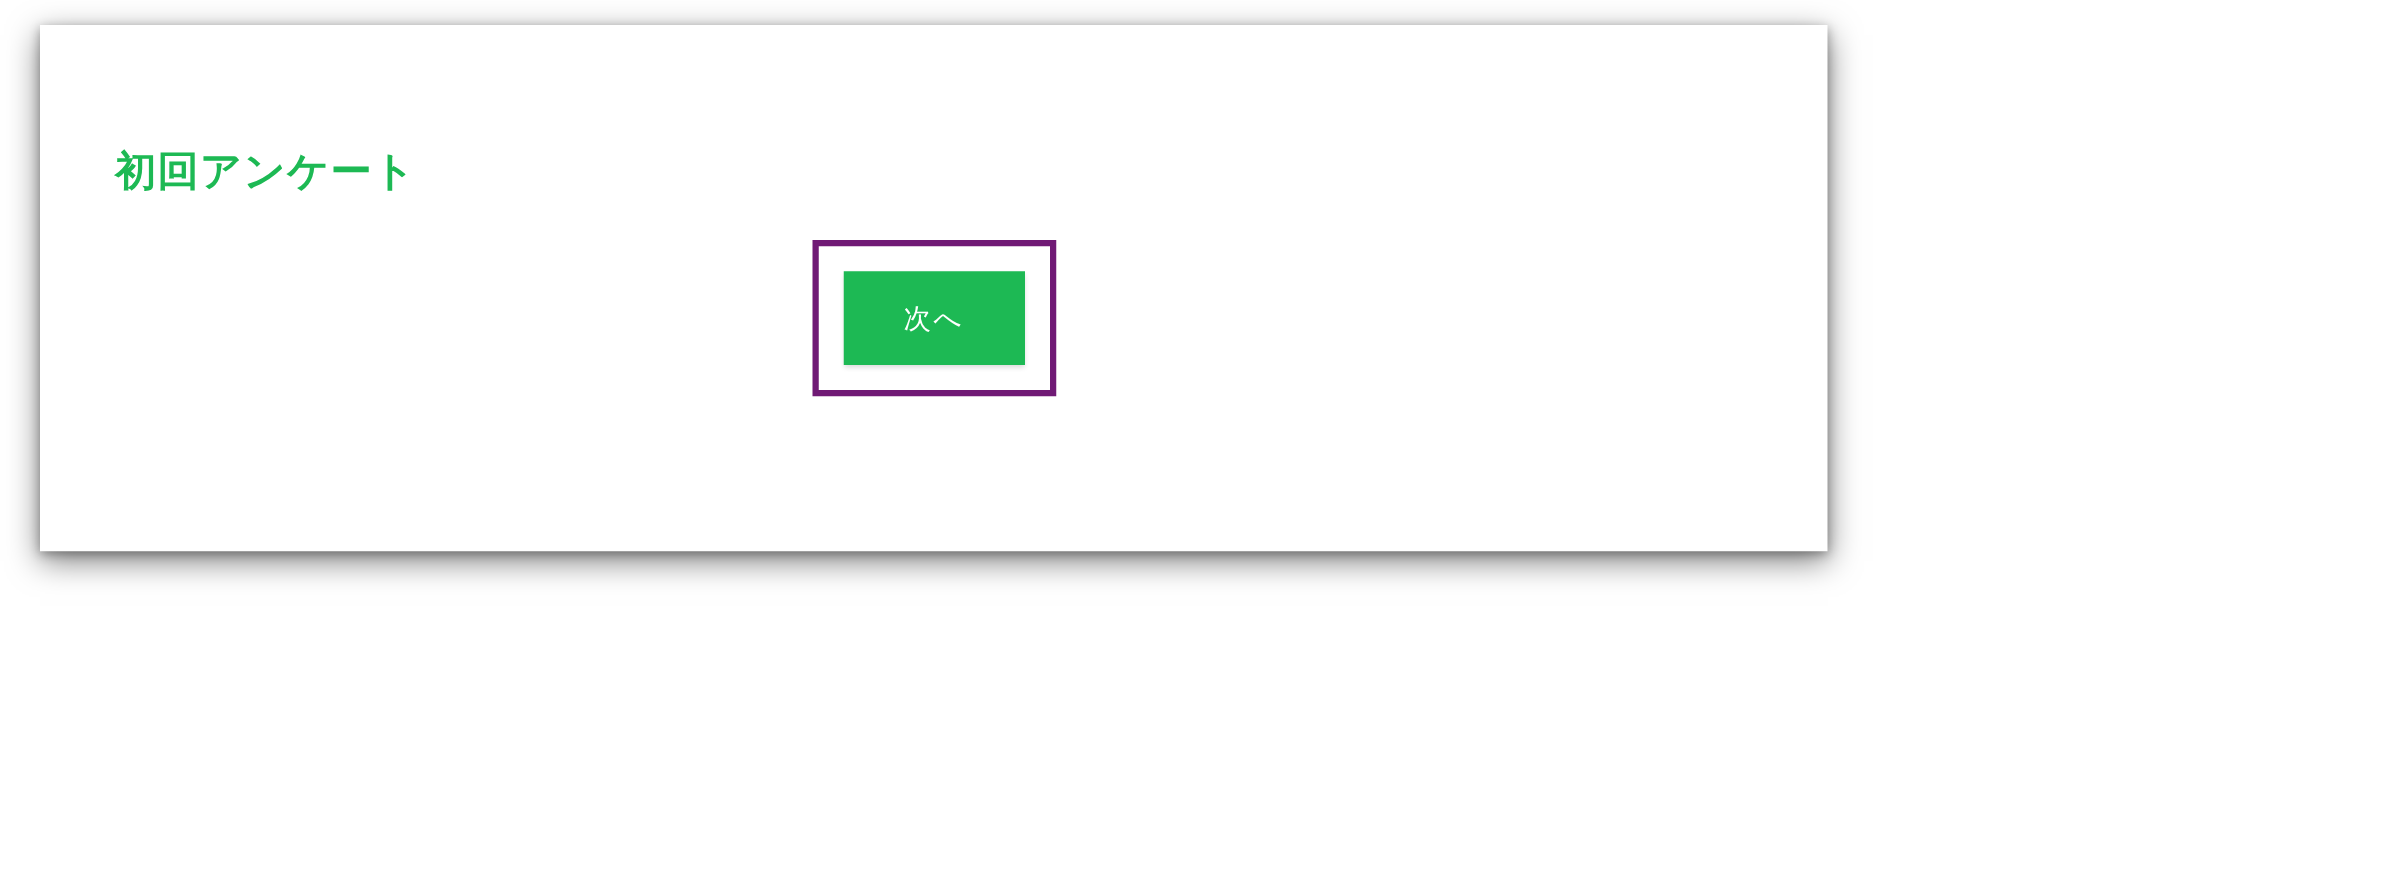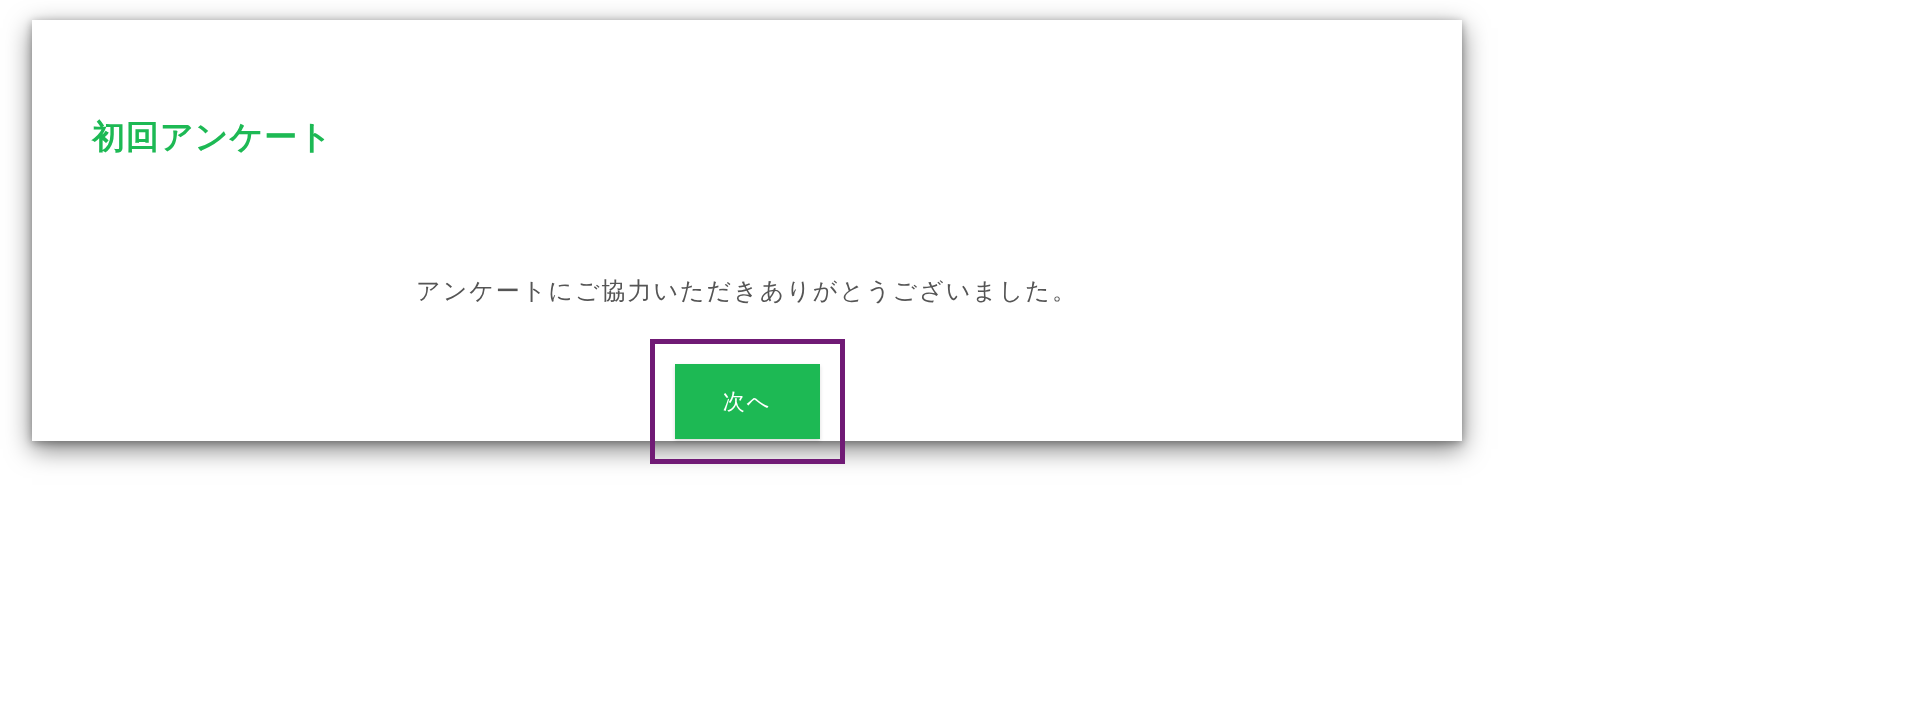--- a/index.html
+++ b/index.html
@@ -63,17 +63,16 @@
       cursor: pointer;
       letter-spacing: 2px;
       box-shadow: 0 2px 4px rgba(0,0,0,0.15);
     }
   </style>
 </head>
 <body>
 
 <div class="card">
   <h1 class="title">初回アンケート</h1>
-  <p class="message">アンケートにご協力いただきありがとうございました。</p>
   <div class="button-highlight">
     <button class="next-button">次へ</button>
   </div>
 </div>
 
 </body></html>

